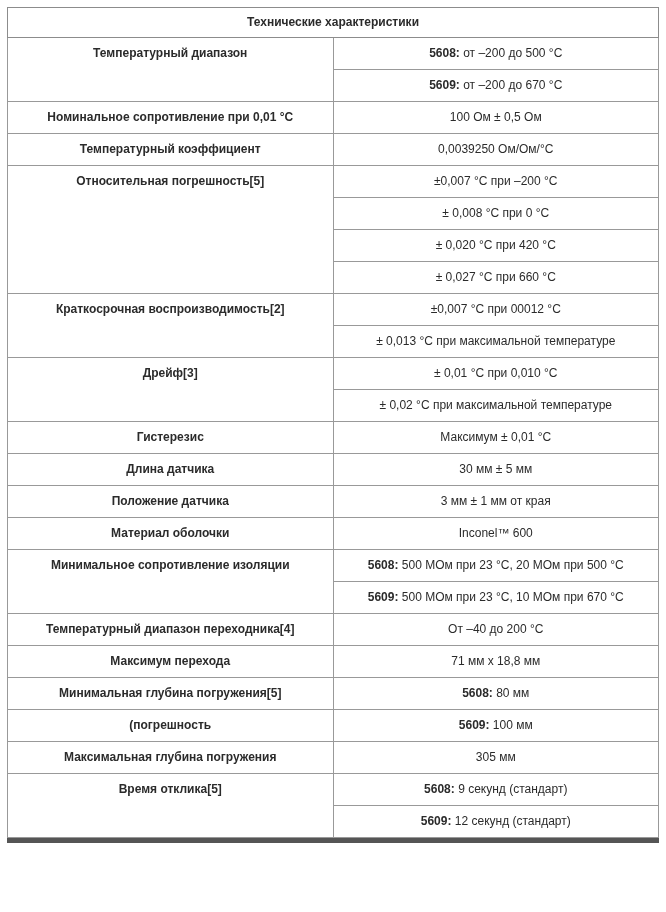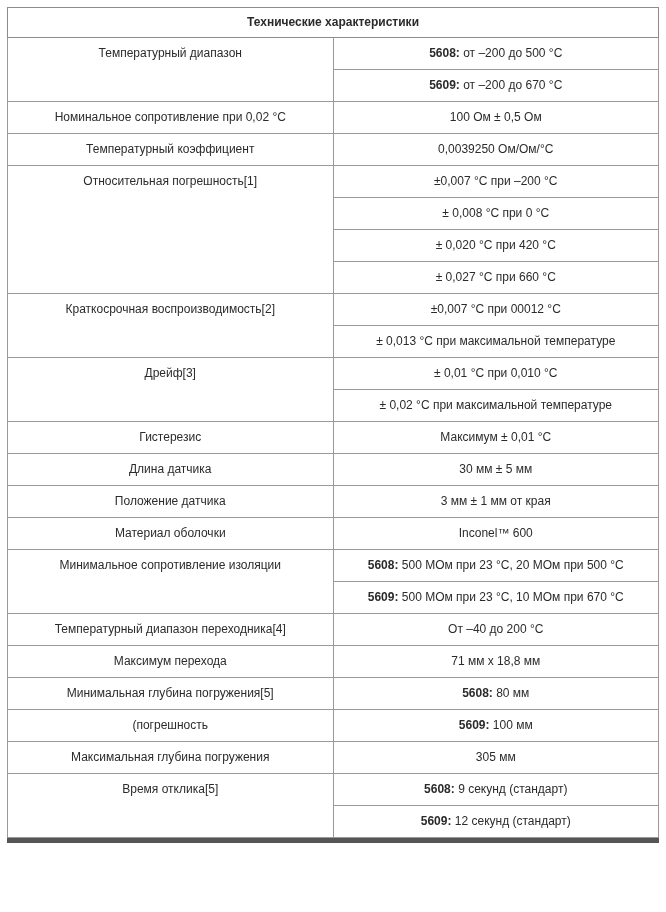--- a/index.html
+++ b/index.html
@@ -28,21 +28,21 @@
     text-align: center;
     vertical-align: top;
     overflow-wrap: break-word;
   }
   table.specs th.title-cell {
     font-weight: bold;
     padding: 7px 10px;
     border-color: #8c8c8c;
   }
   table.specs td.label {
-    font-weight: normal;
+    font-weight: bold;
     width: 174px;
   }
   table.specs td.value b {
     font-weight: bold;
   }
   .cropped-strip {
     width: 652px;
     height: 5px;
     background: #555555;
     margin-top: 0px;
@@ -60,29 +60,29 @@
     </thead>
     <tbody id="specs-body">
         <tr>
           <td class="label" rowspan="2">Температурный диапазон</td>
           <td class="value"><b>5608:</b> от –200 до 500 °C</td>
         </tr>
         <tr>
           <td class="value"><b>5609:</b> от –200 до 670 °C</td>
         </tr>
         <tr>
-          <td class="label" rowspan="1">Номинальное сопротивление при 0,02 °C</td>
+          <td class="label" rowspan="1">Номинальное сопротивление при 0,01 °C</td>
           <td class="value">100 Ом ± 0,5 Ом</td>
         </tr>
         <tr>
           <td class="label" rowspan="1">Температурный коэффициент</td>
           <td class="value">0,0039250 Ом/Ом/°C</td>
         </tr>
         <tr>
-          <td class="label" rowspan="4">Относительная погрешность[1]</td>
+          <td class="label" rowspan="4">Относительная погрешность[5]</td>
           <td class="value">±0,007 °C при –200 °C</td>
         </tr>
         <tr>
           <td class="value">± 0,008 °C при 0 °C</td>
         </tr>
         <tr>
           <td class="value">± 0,020 °C при 420 °C</td>
         </tr>
         <tr>
           <td class="value">± 0,027 °C при 660 °C</td>

